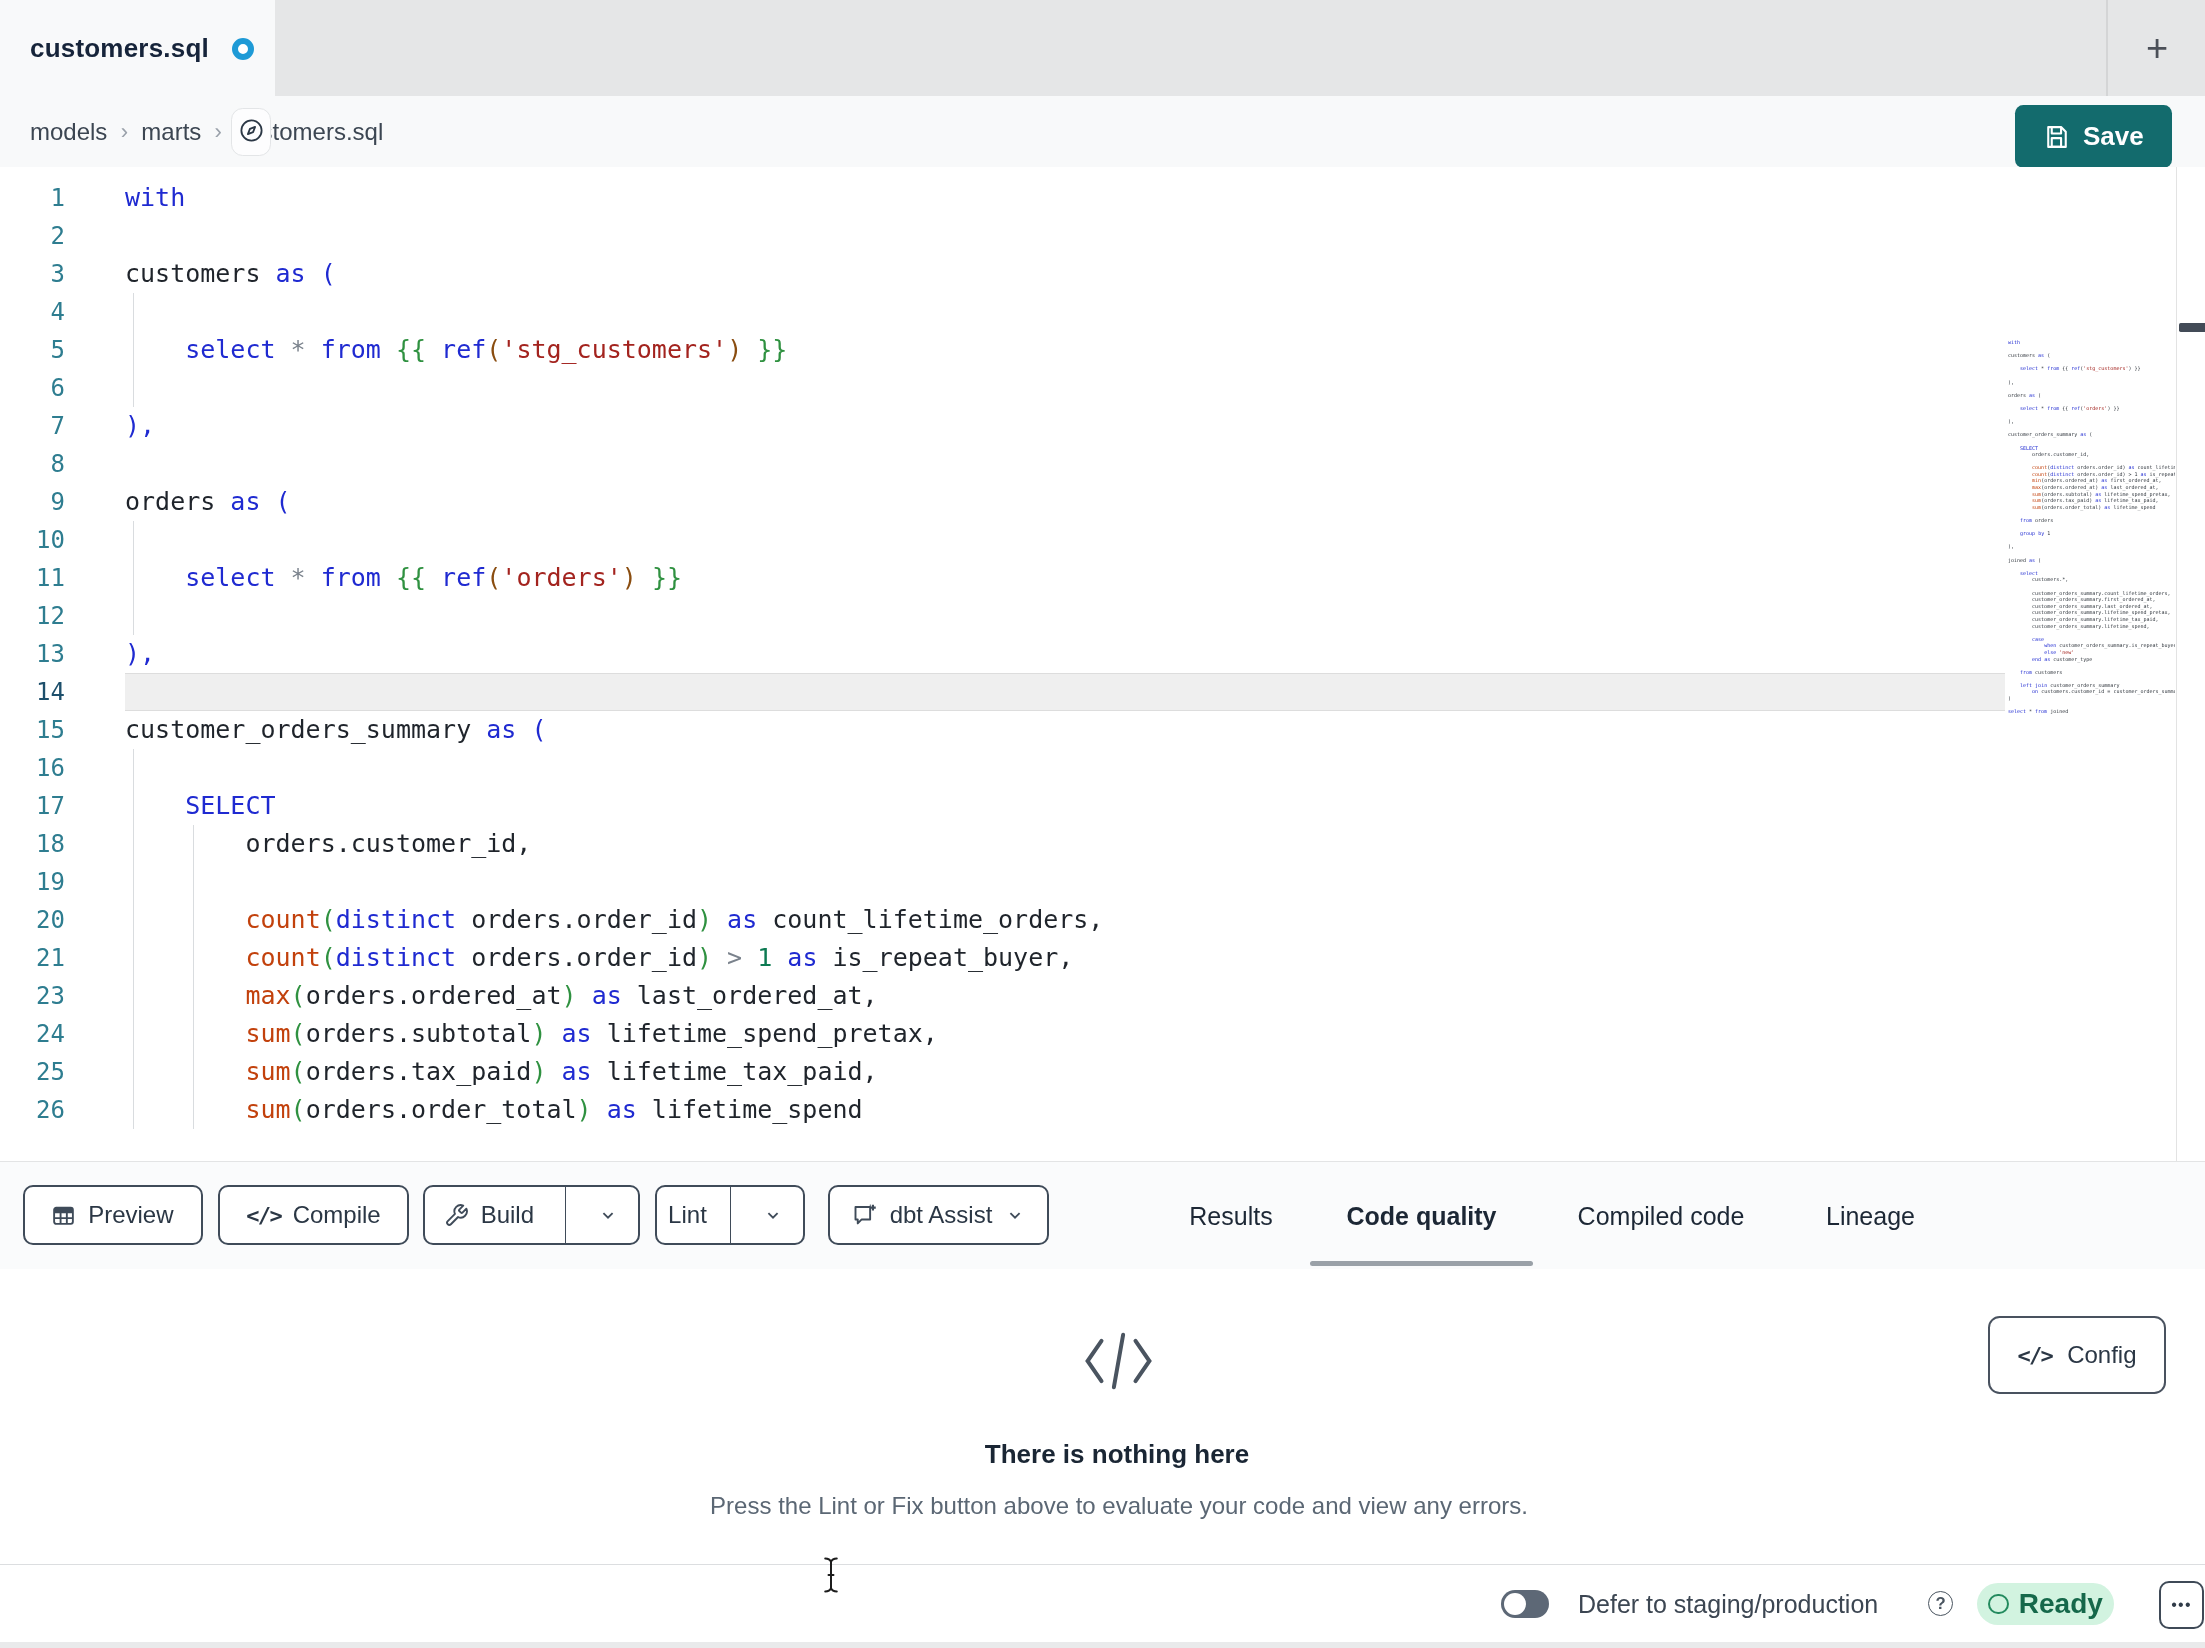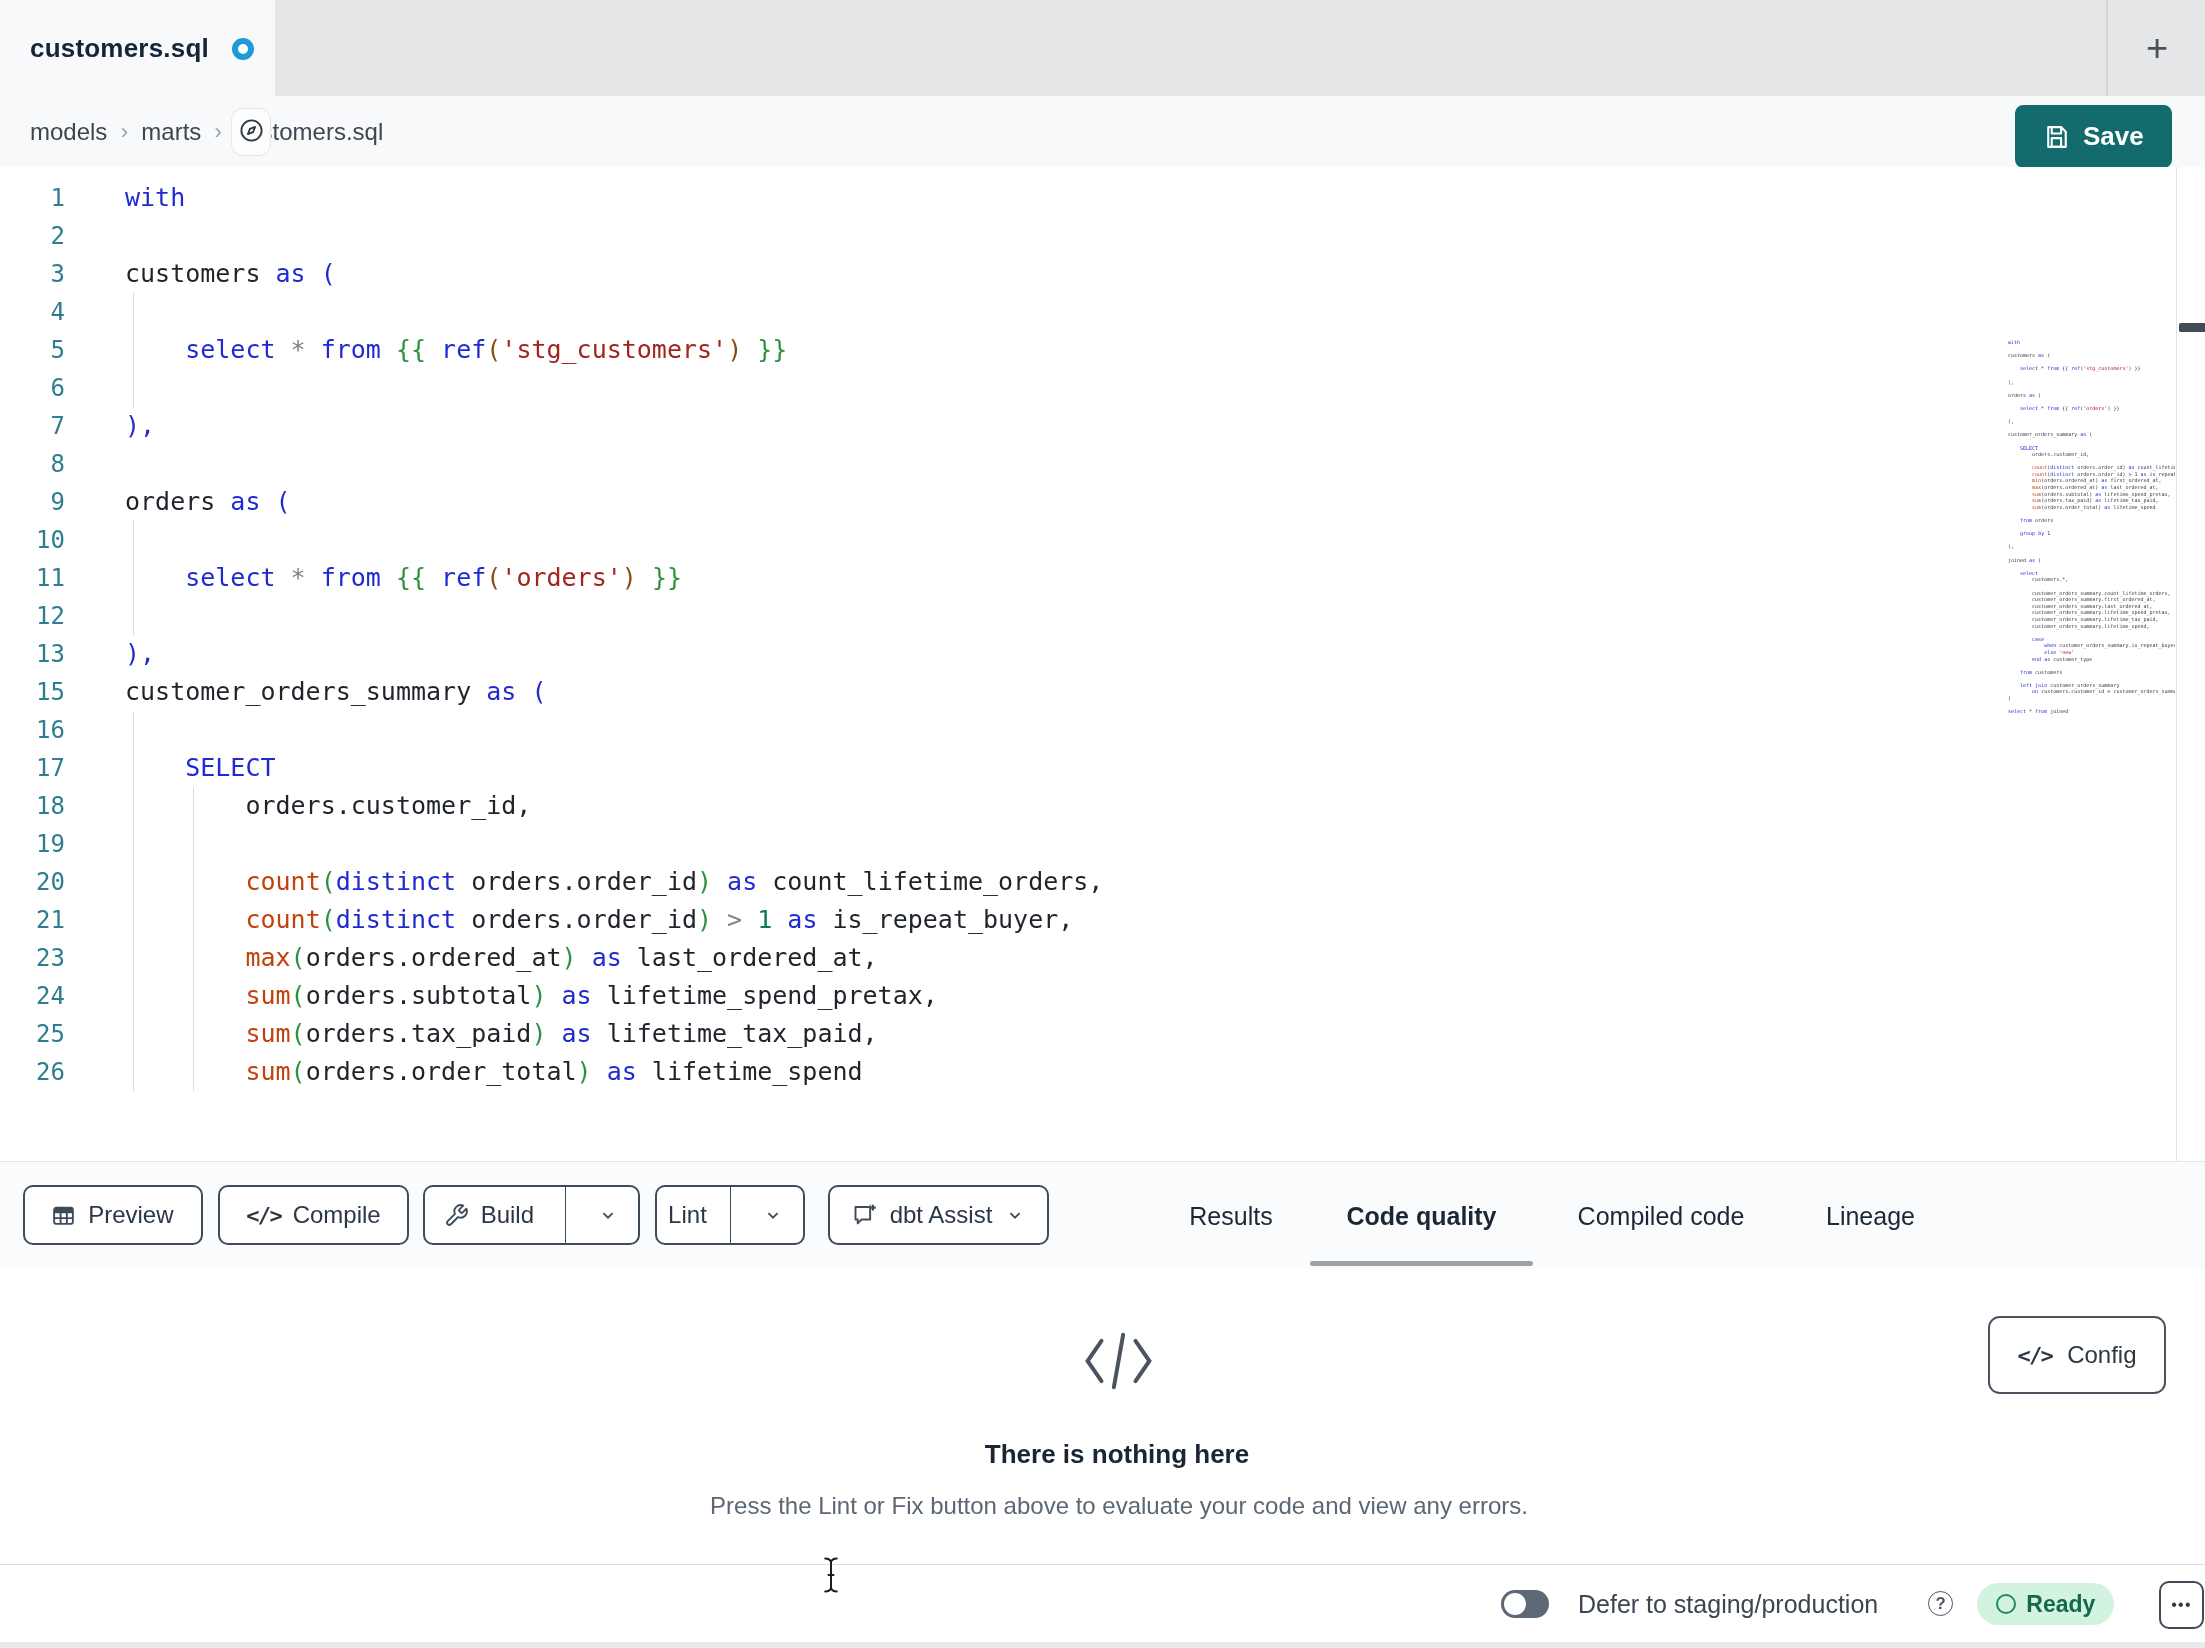--- a/index.html
+++ b/index.html
@@ -81,21 +81,21 @@
   .statusbar{position:absolute;left:0;top:1564px;width:2205px;height:78px;background:#fff;
              border-top:0.8px solid #dcdee0;box-sizing:border-box;}
   .toggle{position:absolute;left:1501px;top:1590px;width:48px;height:28px;border-radius:14px;background:#5d6876;cursor:pointer;}
   .toggle .knob{position:absolute;left:3.3px;top:3.3px;width:22px;height:22px;border-radius:50%;background:#fff;}
   .defer-label{position:absolute;left:1578px;top:1590px;height:28px;line-height:28px;font-size:25px;color:#3c4652;}
   .help-ic{position:absolute;left:1928px;top:1591px;width:23px;height:23px;border-radius:50%;border:1.7px solid #4a5560;
            color:#4a5560;font-size:16.7px;font-weight:600;display:flex;align-items:center;justify-content:center;cursor:pointer;}
   .ready-pill{position:absolute;left:1977px;top:1583px;width:137px;height:42px;border-radius:21px;background:#d2f3e0;
               display:flex;align-items:center;justify-content:center;gap:10px;}
   .ready-circ{width:16.7px;height:16.7px;border-radius:50%;border:2.5px solid #238a5e;}
-  .ready-txt{font-size:23px;font-weight:600;color:#15684a;}
+  .ready-txt{font-size:28px;font-weight:600;color:#15684a;}
   .more-btn{position:absolute;left:2159px;top:1581px;width:45px;height:48px;border-radius:10px;background:#fff;
             border:2.1px solid #3f4a57;color:#313c49;font-size:16px;letter-spacing:1.3px;cursor:pointer;
             display:flex;align-items:center;justify-content:center;box-sizing:border-box;padding:0;}
   .bottom-strip{position:absolute;left:0;top:1642px;width:2205px;height:5.8px;background:#e9eaeb;}
   .ibeam{position:absolute;left:821px;top:1556px;}
 </style>
 </head>
 <body>
 
 <div class="tabbar">
@@ -143,20 +143,21 @@
       <div class="line"><i class="guide g1"></i><span class="ln">4</span><span class="code"></span></div>
       <div class="line"><i class="guide g1"></i><span class="ln">5</span><span class="code"><span class="tk-id">    </span><span class="tk-kw">select</span><span class="tk-op"> *</span><span class="tk-kw"> from</span><span class="tk-b1"> {{</span><span class="tk-kw"> ref</span><span class="tk-b2">(</span><span class="tk-str">'stg_customers'</span><span class="tk-b2">)</span><span class="tk-b1"> }}</span></span></div>
       <div class="line"><i class="guide g1"></i><span class="ln">6</span><span class="code"></span></div>
       <div class="line"><span class="ln">7</span><span class="code"><span class="tk-b0">),</span></span></div>
       <div class="line"><span class="ln">8</span><span class="code"></span></div>
       <div class="line"><span class="ln">9</span><span class="code"><span class="tk-id">orders </span><span class="tk-kw">as</span><span class="tk-id"> </span><span class="tk-b0">(</span></span></div>
       <div class="line"><i class="guide g1"></i><span class="ln">10</span><span class="code"></span></div>
       <div class="line"><i class="guide g1"></i><span class="ln">11</span><span class="code"><span class="tk-id">    </span><span class="tk-kw">select</span><span class="tk-op"> *</span><span class="tk-kw"> from</span><span class="tk-b1"> {{</span><span class="tk-kw"> ref</span><span class="tk-b2">(</span><span class="tk-str">'orders'</span><span class="tk-b2">)</span><span class="tk-b1"> }}</span></span></div>
       <div class="line"><i class="guide g1"></i><span class="ln">12</span><span class="code"></span></div>
       <div class="line"><span class="ln">13</span><span class="code"><span class="tk-b0">),</span></span></div>
+      <div class="line active"><span class="ln">14</span><span class="code"></span></div>
       <div class="line"><span class="ln">15</span><span class="code"><span class="tk-id">customer_orders_summary </span><span class="tk-kw">as</span><span class="tk-id"> </span><span class="tk-b0">(</span></span></div>
       <div class="line"><i class="guide g1"></i><span class="ln">16</span><span class="code"></span></div>
       <div class="line"><i class="guide g1"></i><span class="ln">17</span><span class="code"><span class="tk-id">    </span><span class="tk-kw">SELECT</span></span></div>
       <div class="line"><i class="guide g1"></i><i class="guide g2"></i><span class="ln">18</span><span class="code"><span class="tk-id">        orders.customer_id,</span></span></div>
       <div class="line"><i class="guide g1"></i><i class="guide g2"></i><span class="ln">19</span><span class="code"></span></div>
       <div class="line"><i class="guide g1"></i><i class="guide g2"></i><span class="ln">20</span><span class="code"><span class="tk-id">        </span><span class="tk-fn">count</span><span class="tk-b1">(</span><span class="tk-kw">distinct</span><span class="tk-id"> orders.order_id</span><span class="tk-b1">)</span><span class="tk-kw"> as</span><span class="tk-id"> count_lifetime_orders,</span></span></div>
       <div class="line"><i class="guide g1"></i><i class="guide g2"></i><span class="ln">21</span><span class="code"><span class="tk-id">        </span><span class="tk-fn">count</span><span class="tk-b1">(</span><span class="tk-kw">distinct</span><span class="tk-id"> orders.order_id</span><span class="tk-b1">)</span><span class="tk-op"> &gt;</span><span class="tk-num"> 1</span><span class="tk-kw"> as</span><span class="tk-id"> is_repeat_buyer,</span></span></div>
       <div class="line"><i class="guide g1"></i><i class="guide g2"></i><span class="ln">23</span><span class="code"><span class="tk-id">        </span><span class="tk-fn">max</span><span class="tk-b1">(</span><span class="tk-id">orders.ordered_at</span><span class="tk-b1">)</span><span class="tk-kw"> as</span><span class="tk-id"> last_ordered_at,</span></span></div>
       <div class="line"><i class="guide g1"></i><i class="guide g2"></i><span class="ln">24</span><span class="code"><span class="tk-id">        </span><span class="tk-fn">sum</span><span class="tk-b1">(</span><span class="tk-id">orders.subtotal</span><span class="tk-b1">)</span><span class="tk-kw"> as</span><span class="tk-id"> lifetime_spend_pretax,</span></span></div>
       <div class="line"><i class="guide g1"></i><i class="guide g2"></i><span class="ln">25</span><span class="code"><span class="tk-id">        </span><span class="tk-fn">sum</span><span class="tk-b1">(</span><span class="tk-id">orders.tax_paid</span><span class="tk-b1">)</span><span class="tk-kw"> as</span><span class="tk-id"> lifetime_tax_paid,</span></span></div>

